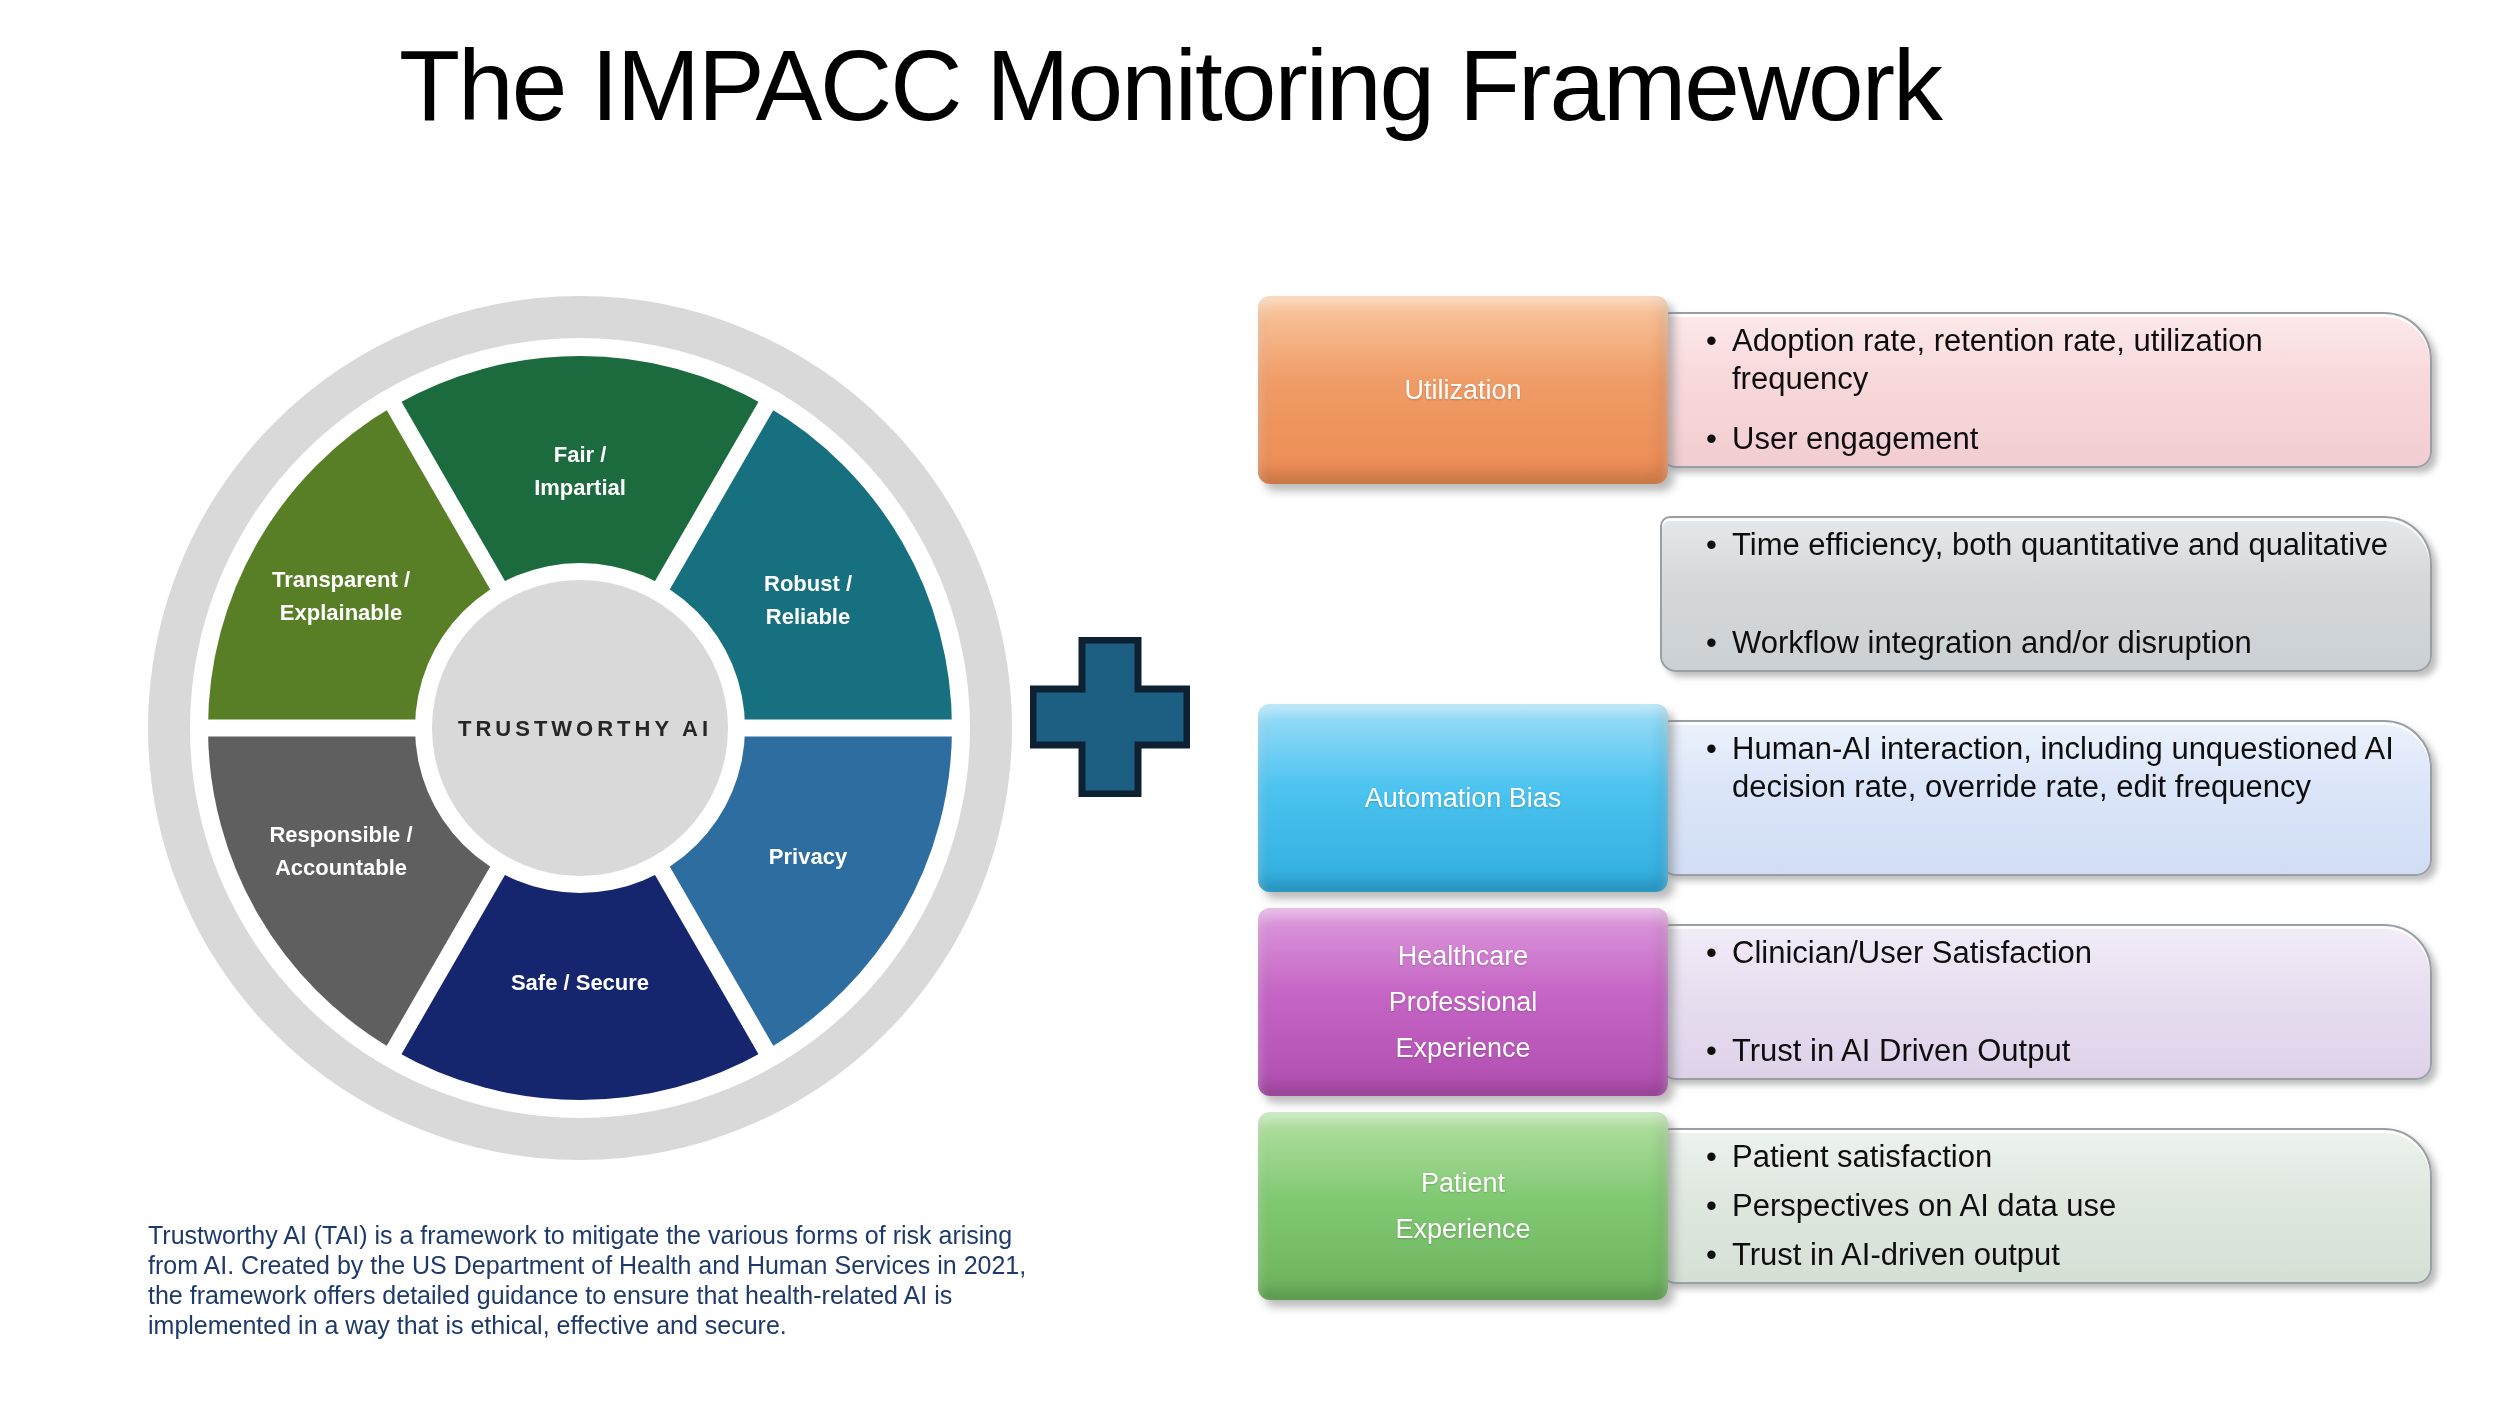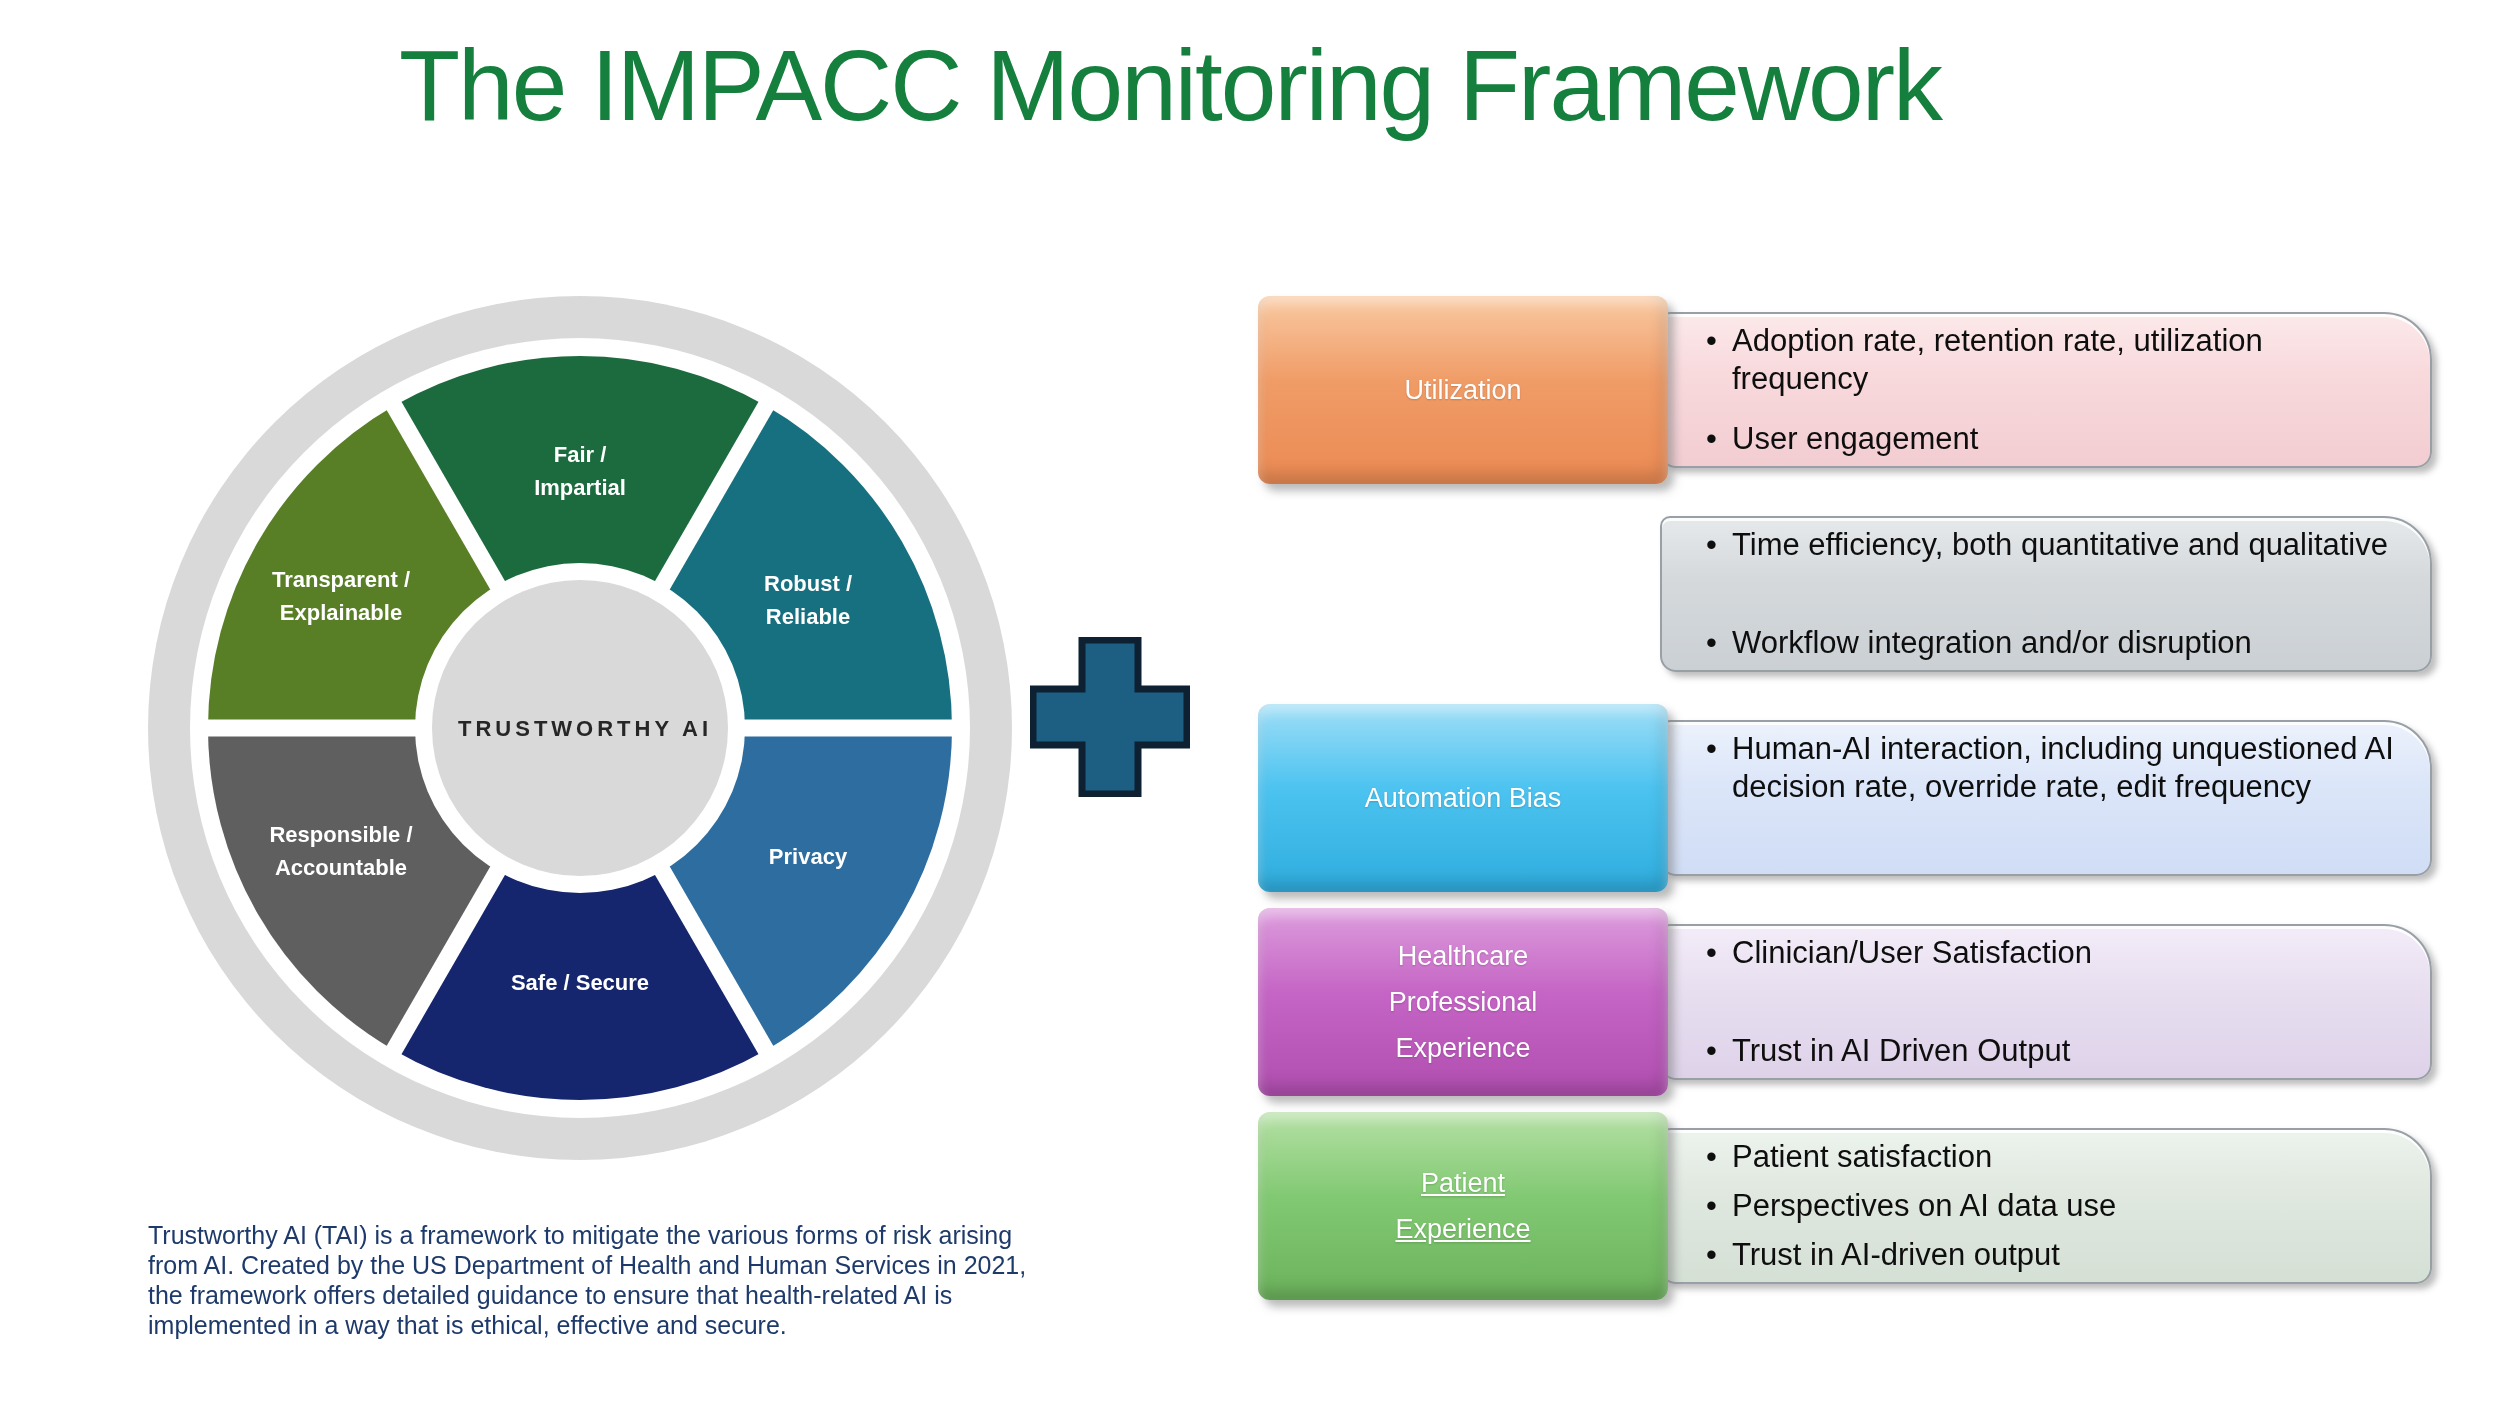--- a/index.html
+++ b/index.html
@@ -14,21 +14,21 @@
 
   
   .title{
     position:absolute;
     top:28px; left:0;
     width:2340px;
     text-align:center;
     font-size:100px;
     font-weight:400;
     letter-spacing:-2px;
-    color:#15803d;
+    color:#000000;
     white-space:nowrap;
   }
 
   
   .wheel-svg{ position:absolute; left:148px; top:296px; width:864px; height:864px; }
   .wheel-svg text{ font-family:"Liberation Sans", sans-serif; }
   .seg-label{ font-size:22px; font-weight:700; fill:#ffffff; text-anchor:middle; }
   .center-label{ font-size:22px; font-weight:700; fill:#262626; text-anchor:middle; letter-spacing:4px; }
 
   
@@ -84,21 +84,21 @@
     font-size:31px;
     line-height:38px;
     color:#0e0e0e;
   }
   .bullet::before{ content:"\2022"; position:absolute; left:4px; top:0; }
 
   .row-1 .label-box{ background:linear-gradient(180deg,#f9c9a2 0%,#f09c67 45%,#eb8a53 100%); }
   .row-2 .label-box{ background:linear-gradient(180deg,#a6c9a0 0%,#67a167 45%,#558c57 100%); }
   .row-3 .label-box{ background:linear-gradient(180deg,#9fdef7 0%,#4cc3f0 45%,#2fadde 100%); }
   .row-4 .label-box{ background:linear-gradient(180deg,#dd9ddd 0%,#c565c5 45%,#b04eb0 100%); }
-  .row-5 .label-box{ background:linear-gradient(180deg,#b4e0a4 0%,#82c973 45%,#6cb25c 100%);text-decoration:underline; }
+  .row-5 .label-box{ background:linear-gradient(180deg,#b4e0a4 0%,#82c973 45%,#6cb25c 100%); }
 
   .row-1 .content-box{ background:linear-gradient(180deg,#fce9ea 0%,#f8d9dc 40%,#f2cdd2 100%); }
   .row-2 .content-box{ background:linear-gradient(180deg,#e6e9eb 0%,#d5d9dc 40%,#cbd0d4 100%); }
   .row-3 .content-box{ background:linear-gradient(180deg,#ecf2fc 0%,#dce6f9 40%,#d0ddf5 100%); }
   .row-4 .content-box{ background:linear-gradient(180deg,#f3ecf8 0%,#e8dff0 40%,#ded2e9 100%); }
   .row-5 .content-box{ background:linear-gradient(180deg,#edf3ed 0%,#e0e8e0 40%,#d5e0d5 100%); }
 </style>
 </head>
 <body>
 

